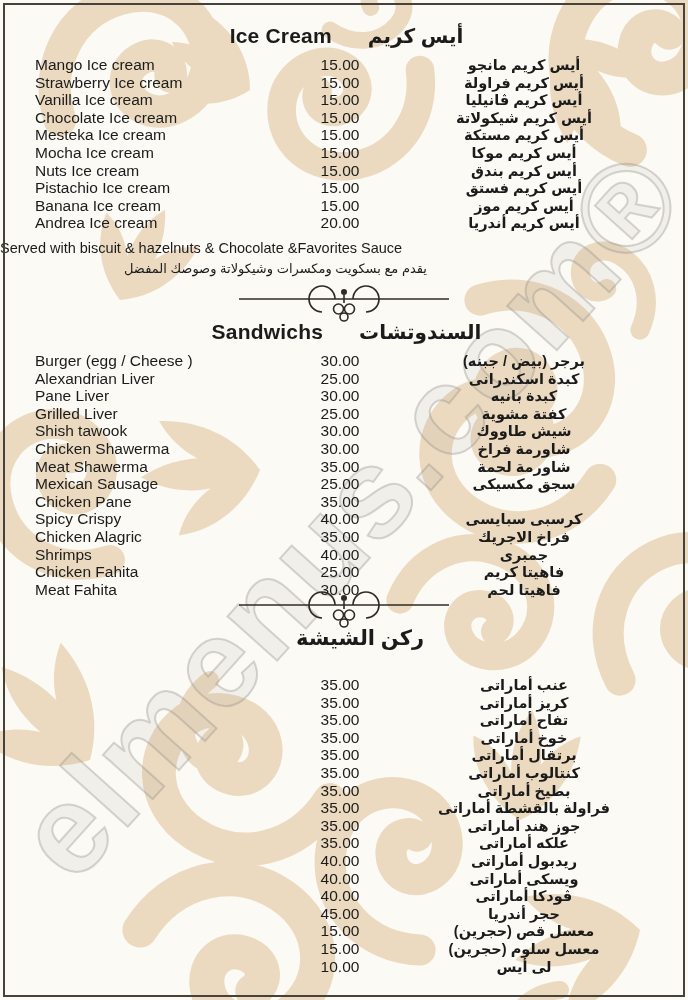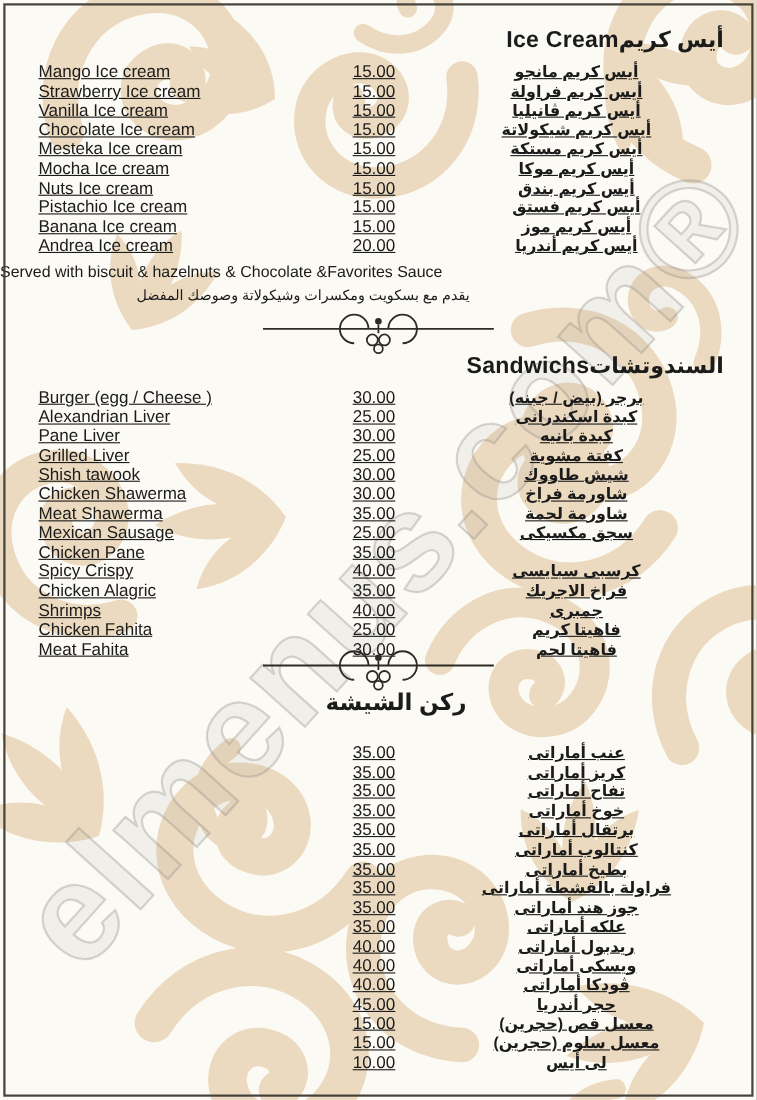--- a/index.html
+++ b/index.html
@@ -13,25 +13,25 @@
   .frame{position:absolute;inset:3px;border:2px solid #45423a;pointer-events:none;z-index:5;}
   .watermark{
     position:absolute;top:515px;left:350px;z-index:2;white-space:nowrap;
     transform:translate(-50%,-50%) rotate(-48deg);
     font-size:126px;font-weight:bold;letter-spacing:2px;
     color:rgba(150,148,145,0.10);
     -webkit-text-stroke:2px rgba(140,138,134,0.34);
   }
   .content{position:absolute;inset:0;z-index:3;}
   .sec{position:absolute;left:35px;right:30px;}
-  .sec-head{display:flex;justify-content:flex-end;align-items:baseline;}
+  .sec-head{display:flex;justify-content:center;align-items:baseline;gap:36px;}
   .h-en{font-size:21px;font-weight:bold;letter-spacing:.2px;}
   .h-ar{font-size:20px;font-weight:bold;direction:rtl;}
   .rows{margin-top:8px;}
-  .row{display:grid;grid-template-columns:255px 100px 1fr;height:17.6px;align-items:baseline;text-decoration:underline;}
+  .row{display:grid;grid-template-columns:255px 100px 1fr;height:17.6px;align-items:baseline;}
   .row .en{font-size:15.5px;white-space:nowrap;}
   .row .price{font-size:15.5px;text-align:center;}
   .row .ar{font-size:14.5px;font-weight:bold;text-align:center;direction:rtl;white-space:nowrap;}
   .note-en{position:absolute;top:240px;left:0;width:688px;text-align:left;font-size:14.5px;}
   .note-ar{position:absolute;top:261px;left:0;width:551px;text-align:center;font-size:13px;direction:rtl;}
   .divider{position:absolute;left:50%;transform:translateX(-50%);z-index:3;}
   .shisha-head{position:absolute;top:626px;left:0;width:720px;text-align:center;
     font-size:21px;font-weight:bold;direction:rtl;}
 </style>
 </head>

